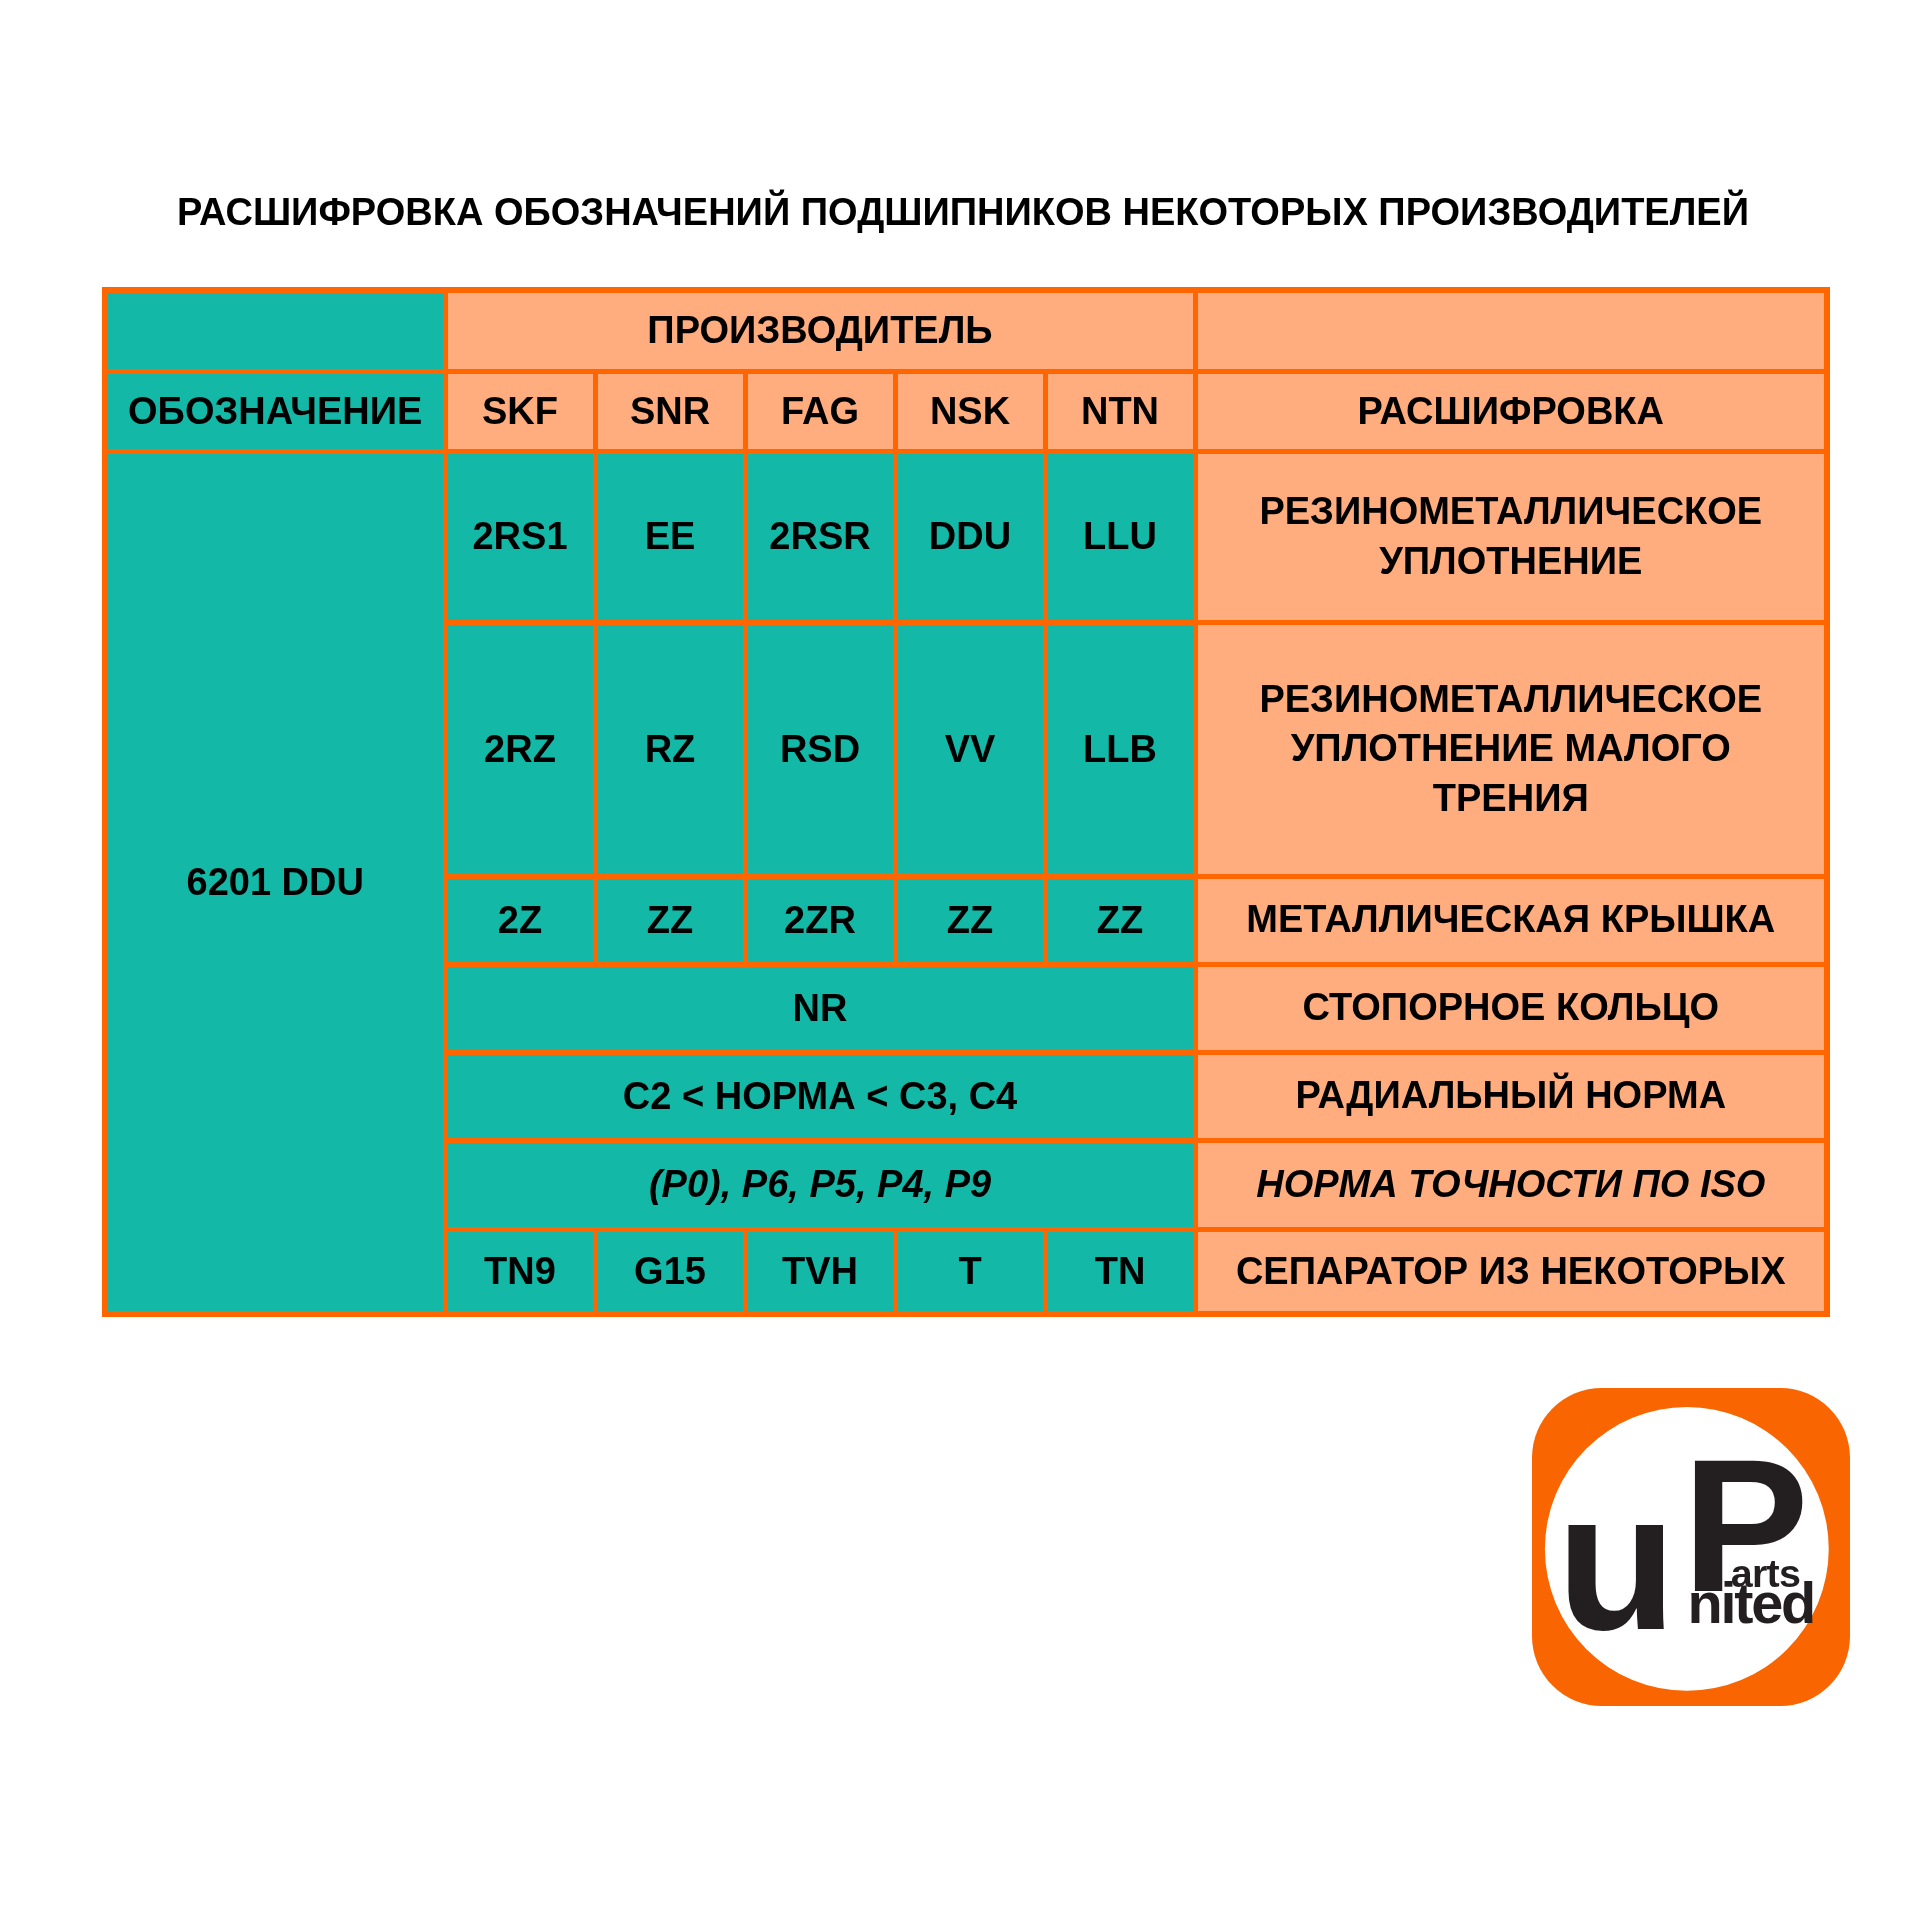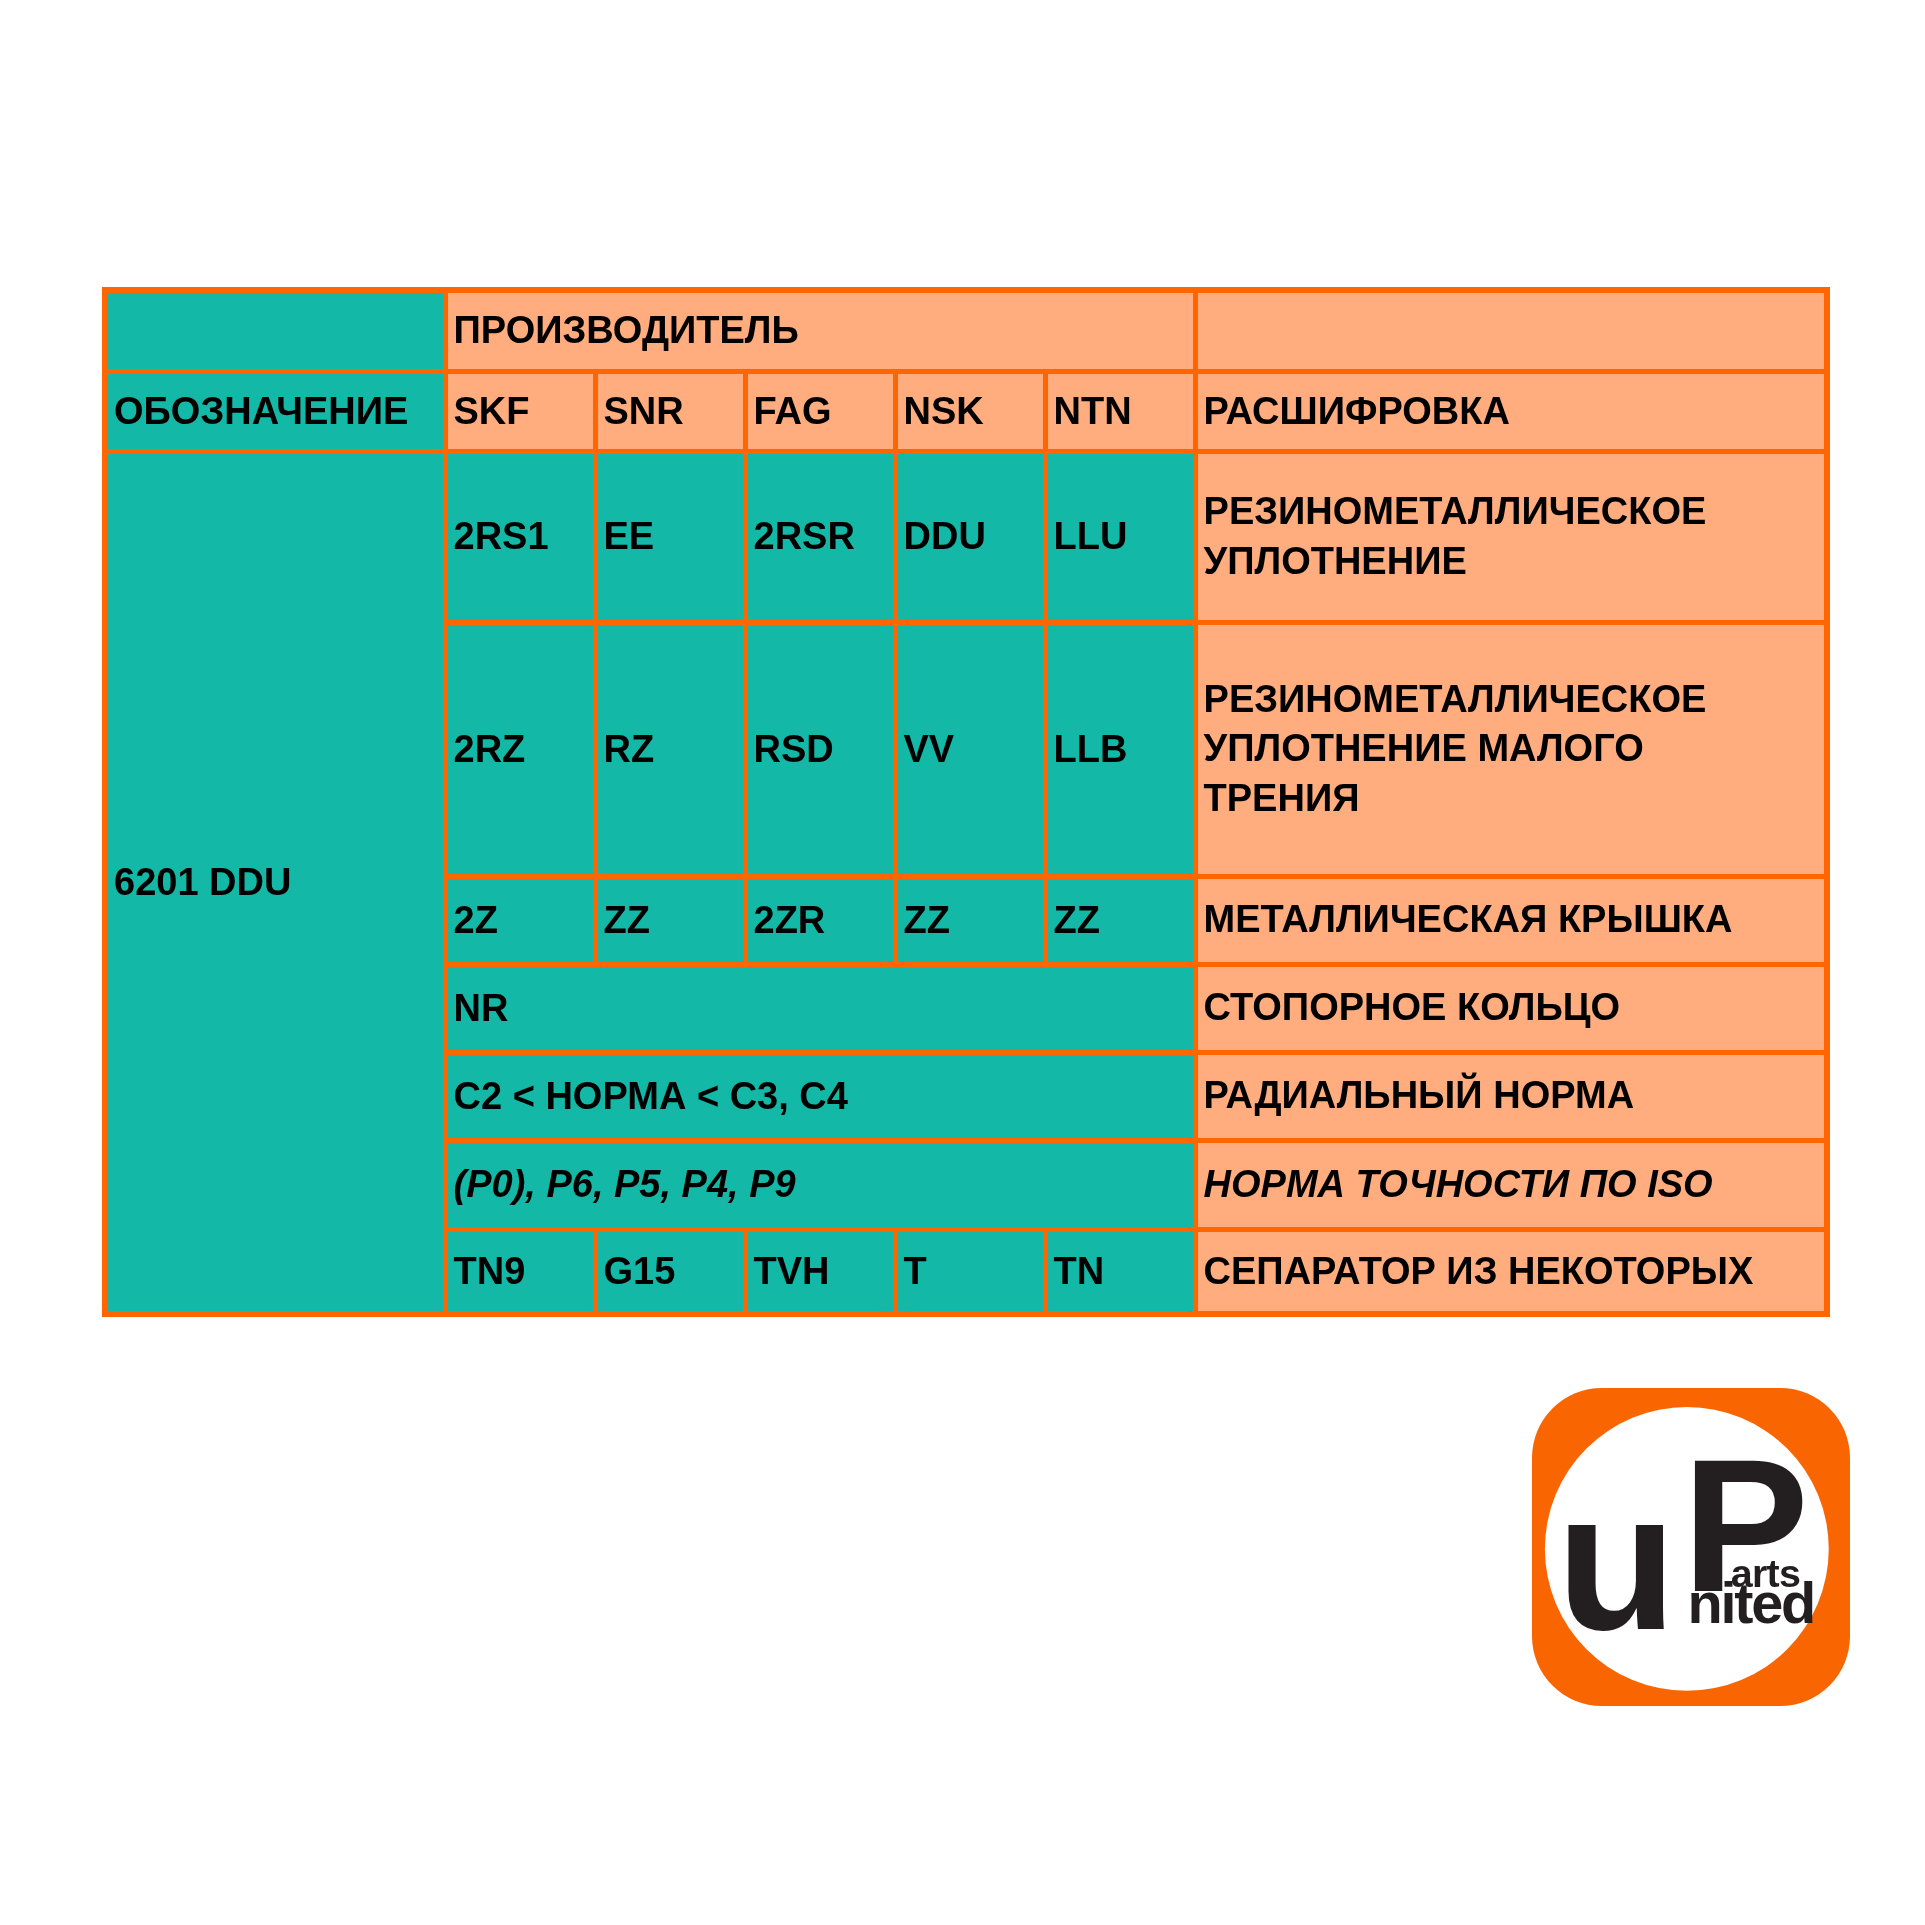--- a/index.html
+++ b/index.html
@@ -29,20 +29,21 @@
   table.decode-table{
     position:absolute;
     left:102px;top:287px;
     width:1720px;
     border-collapse:collapse;
     table-layout:fixed;
     border:6.8px solid var(--accent-orange);
   }
   table.decode-table td{
     border:5.3px solid var(--accent-orange);
+    text-align:center;
     vertical-align:middle;
     font-size:38px;
     font-weight:bold;
     color:#000;
     padding:0 6px;
     overflow:hidden;
   }
   td.peach{background:var(--cell-fill);}
   td.white{background:#14b8a6;}
   .decode{white-space:pre-line;line-height:1.3;}
@@ -69,20 +70,21 @@
   .logo .lu{font-size:260px;}
   .logo .lp{font-size:250px;}
   .logo .larts{font-size:52px;letter-spacing:-1px;}
   .logo .lnited{font-size:76px;letter-spacing:-3px;}
 </style>
 </head>
 <body>
 
 <div class="page">
 
+  <div class="title">РАСШИФРОВКА ОБОЗНАЧЕНИЙ ПОДШИПНИКОВ НЕКОТОРЫХ ПРОИЗВОДИТЕЛЕЙ</div>
 
   <table class="decode-table">
     <colgroup>
       <col style="width:340px">
         <col style="width:150px">
         <col style="width:150px">
       <col style="width:150px">
         <col style="width:150px">
         <col style="width:150px">
       <col style="width:632px">

